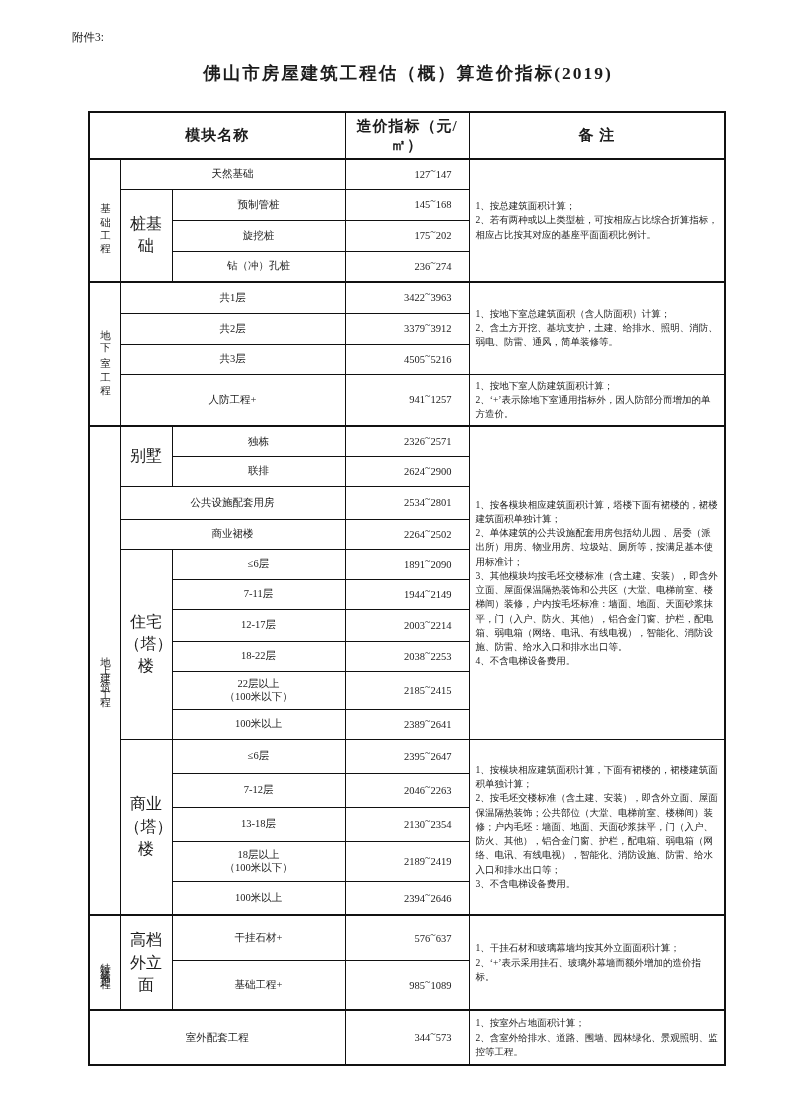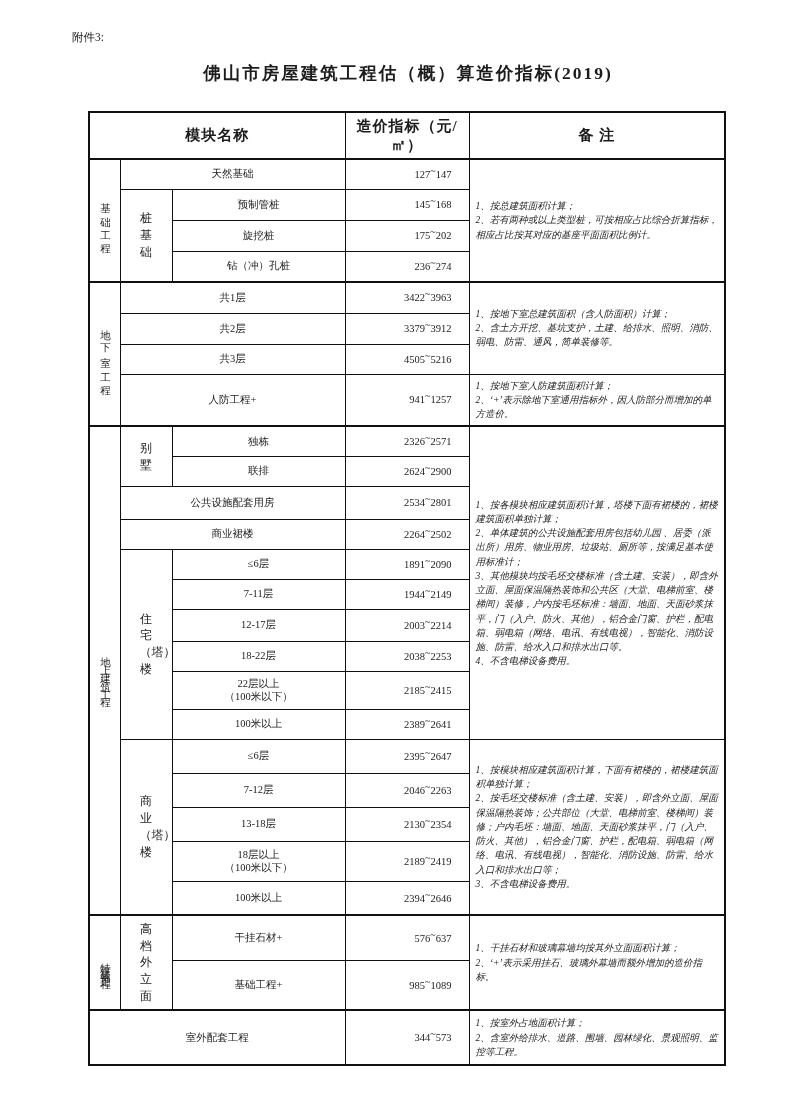--- a/index.html
+++ b/index.html
@@ -13,22 +13,22 @@
   tr.sec > td { border-top:2px solid #111; }
   td.hdr { font-weight:bold; font-size:15px; letter-spacing:1px; }
   td.vcat { padding:0; }
   .vtext { writing-mode:vertical-rl; text-orientation:upright; display:inline-block; letter-spacing:1.35em; font-size:10.5px; line-height:1; padding-top:0.6em; }
   .vtext.tight { letter-spacing:0.35em; }
   .vtext.mid { letter-spacing:0.8em; }
   td.item { font-size:10.5px; }
   .ml { white-space:pre-line; line-height:1.3; }
   .valwrap { display:flex; justify-content:flex-end; align-items:center; padding:0 15px; }
   .tilde { position:relative; top:-4px; font-size:10px; }
-  td.remark { text-align:left; vertical-align:middle; font-size:9.5px; line-height:1.5; padding:4px 6px; white-space:pre-line;font-style:italic; }
-  td.grp { font-size:12px; line-height:1.4; padding:1px 19px; }
+  td.remark { text-align:left; vertical-align:middle; font-size:9.5px; line-height:1.5; padding:4px 6px; white-space:pre-line; }
+  td.grp { font-size:16px; line-height:1.4; padding:1px 4px; }
 </style>
 </head>
 <body>
 
 <div class="attachment">附件3:</div>
 <div class="title">佛山市房屋建筑工程估（概）算造价指标(2019)</div>
 
 <table>
   <colgroup>
     <col style="width:31px">

